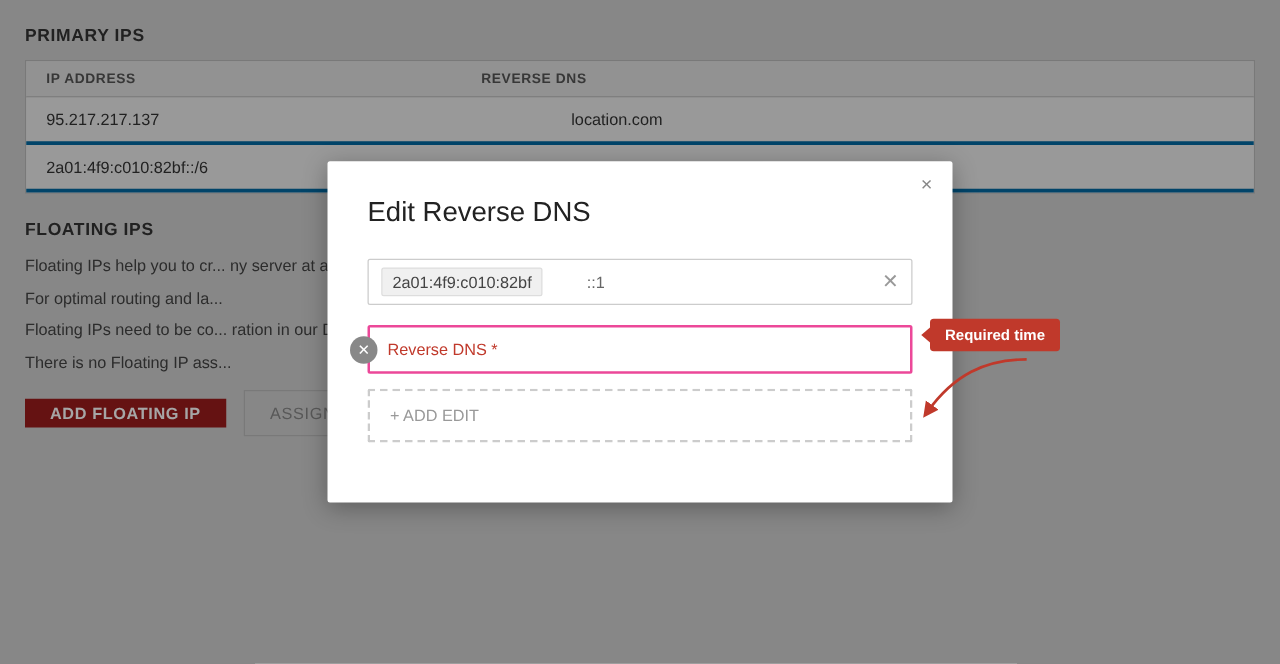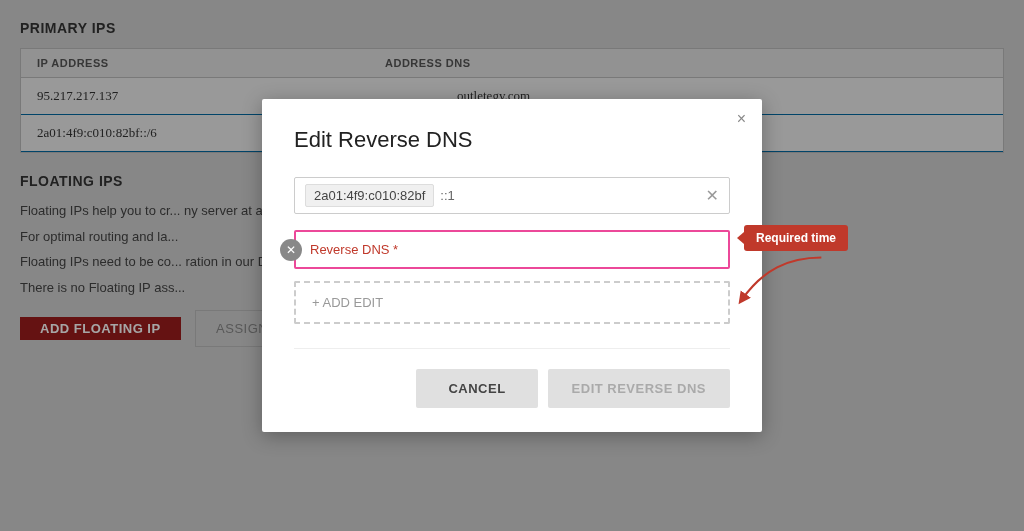--- a/index.html
+++ b/index.html
@@ -47,23 +47,22 @@
       font-weight: bold;
       color: #555;
       letter-spacing: 0.5px;
     }
 
     .table-header-cell:first-child { width: 348px; }
 
     .table-row {
       display: flex;
       padding: 10px 16px;
-      border-bottom: 1px solid #0369a1;
+      border-bottom: 3px solid #0369a1;
       background: #ebebeb;
-      font-family: Liberation Serif, serif;
     }
 
     .table-cell {
       font-size: 13px;
       color: #333;
     }
 
     .table-cell:first-child { width: 420px; }
 
     .floating-section {
@@ -142,20 +141,21 @@
 
     
     .ip-input-container {
       display: flex;
       align-items: center;
       border: 1px solid #ccc;
       border-radius: 2px;
       padding: 6px 10px;
       margin-bottom: 16px;
       background: white;
+      gap: 29px;
     }
 
     .ip-tag {
       background: #f0f0f0;
       border: 1px solid #ddd;
       border-radius: 2px;
       padding: 3px 8px;
       font-size: 13px;
       color: #444;
       margin-right: 6px;
@@ -300,25 +300,25 @@
     }
   </style>
 </head>
 <body>
 
 <div class="page-bg">
   <div class="section-title">PRIMARY IPS</div>
   <div class="table-container">
     <div class="table-header">
       <div class="table-header-cell">IP ADDRESS</div>
-      <div class="table-header-cell">ADDRESS DNS</div>
+      <div class="table-header-cell">REVERSE DNS</div>
     </div>
     <div class="table-row">
       <div class="table-cell">95.217.217.137</div>
-      <div class="table-cell">outletegy.com</div>
+      <div class="table-cell">location.com</div>
     </div>
     <div class="table-row">
       <div class="table-cell">2a01:4f9:c010:82bf::/6</div>
       <div class="table-cell"></div>
     </div>
   </div>
 
   <div class="floating-section">
     <div class="section-title">FLOATING IPS</div>
     <div class="floating-text">Floating IPs help you to cr... ny server at any time in any location.</div>
@@ -360,18 +360,14 @@
             <path d="M0,0 L0,6 L6,3 z" fill="#c0392b"></path>
           </marker>
         </defs>
       </svg>
     </div>
 
     
     <button class="add-entry">+ ADD EDIT</button>
 
     
-    <div class="modal-footer">
-      <button class="btn-cancel">CANCEL</button>
-      <button class="btn-edit-dns">EDIT REVERSE DNS</button>
-    </div>
   </div>
 </div>
 
 </body></html>

